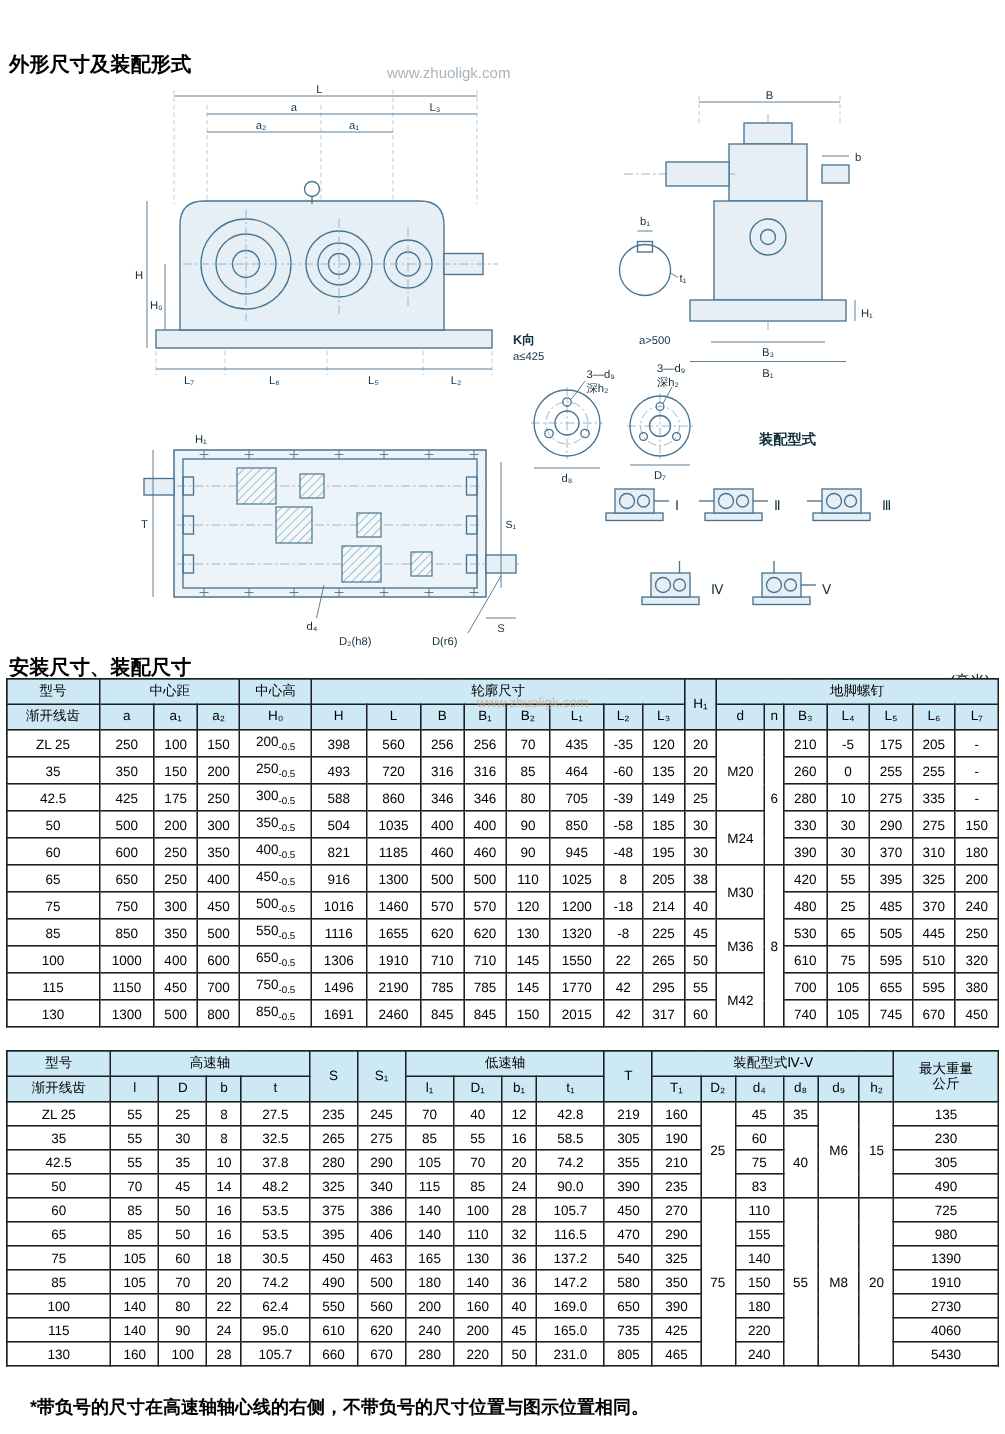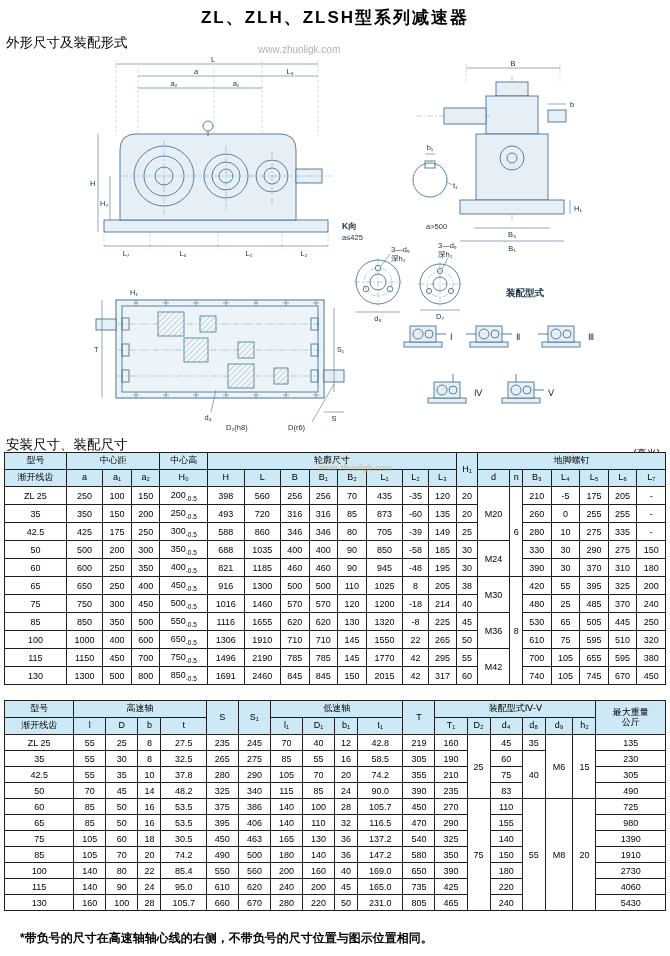--- a/index.html
+++ b/index.html
@@ -1,20 +1,20 @@
 <!DOCTYPE html>
 <html><head>
 <meta charset="utf-8">
 <style>
   html,body{margin:0;padding:0;background:#fff;}
   #page{position:relative;width:670px;height:956px;background:#fff;overflow:hidden;
         font-family:"Liberation Sans",sans-serif;color:#000;}
   .title{position:absolute;top:6px;left:0;width:100%;text-align:center;
          font-size:17px;font-weight:bold;letter-spacing:2px;}
-  .sec{position:absolute;font-size:13.5px;font-weight:normal;}
+  .sec{position:absolute;font-size:13.5px;font-weight:bold;}
   #sec1{top:34px;left:6px;}
   #sec2{top:436px;left:6px;text-align:right;}
   .unit{position:absolute;top:447px;right:10px;font-size:10px;}
   .draw-area{position:absolute;top:52px;left:0;width:670px;height:384px;}
   .draw-area svg{position:absolute;}
   #svg-front{left:86px;top:2px;}
   #svg-side{left:396px;top:6px;}
   #svg-kview{left:338px;top:166px;}
   #svg-assembly{left:394px;top:228px;}
   #svg-section{left:88px;top:216px;}
@@ -41,21 +41,20 @@
   #wm-brand .b1{color:#7b8d9c;}
   #wm-brand .b2{color:#e8831f;}
   #wm-site-mid{top:463px;left:318px;font-size:9px;color:#caa27a;opacity:.7;}
   .foot{position:absolute;top:930px;left:20px;font-size:12px;font-weight:600;}
 </style>
 </head>
 <body>
 
 <div id="page">
 
-  <div class="title">ZL、ZLH、ZLSH型系列减速器</div>
   <div class="sec" id="sec1">外形尺寸及装配形式</div>
 
   <div class="wm" id="wm-site-top">www.zhuoligk.com</div>
 
   <div class="draw-area">
 
     <svg id="svg-front" width="260" height="212" viewBox="0 0 260 212">
       <g>
         <line class="ext" x1="30" y1="6" x2="30" y2="82"></line>
           <line class="ext" x1="52" y1="16" x2="52" y2="82"></line>
@@ -356,21 +355,21 @@
           <td>35</td>
           <td>350</td>
           <td>150</td>
           <td>200</td>
           <td>250<sub>-0.5</sub></td>
           <td>493</td>
           <td>720</td>
           <td>316</td>
           <td>316</td>
           <td>85</td>
-          <td>873</td>
+          <td>464</td>
           <td>-60</td>
           <td>135</td>
           <td>20</td>
           <td>260</td>
           <td>0</td>
           <td>255</td>
           <td>255</td>
           <td>-</td>
         </tr>
         <tr>
@@ -393,21 +392,21 @@
           <td>275</td>
           <td>335</td>
           <td>-</td>
         </tr>
         <tr>
           <td>50</td>
           <td>500</td>
           <td>200</td>
           <td>300</td>
           <td>350<sub>-0.5</sub></td>
-          <td>688</td>
+          <td>504</td>
           <td>1035</td>
           <td>400</td>
           <td>400</td>
           <td>90</td>
           <td>850</td>
           <td>-58</td>
           <td>185</td>
           <td>30</td>
           <td rowspan="2">M24</td>
           <td>330</td>
@@ -744,21 +743,21 @@
           <td>580</td>
           <td>350</td>
           <td>150</td>
           <td>1910</td>
         </tr>
         <tr>
           <td>100</td>
           <td>140</td>
           <td>80</td>
           <td>22</td>
-          <td>85.4</td>
+          <td>62.4</td>
           <td>550</td>
           <td>560</td>
           <td>200</td>
           <td>160</td>
           <td>40</td>
           <td>169.0</td>
           <td>650</td>
           <td>390</td>
           <td>180</td>
           <td>2730</td>

